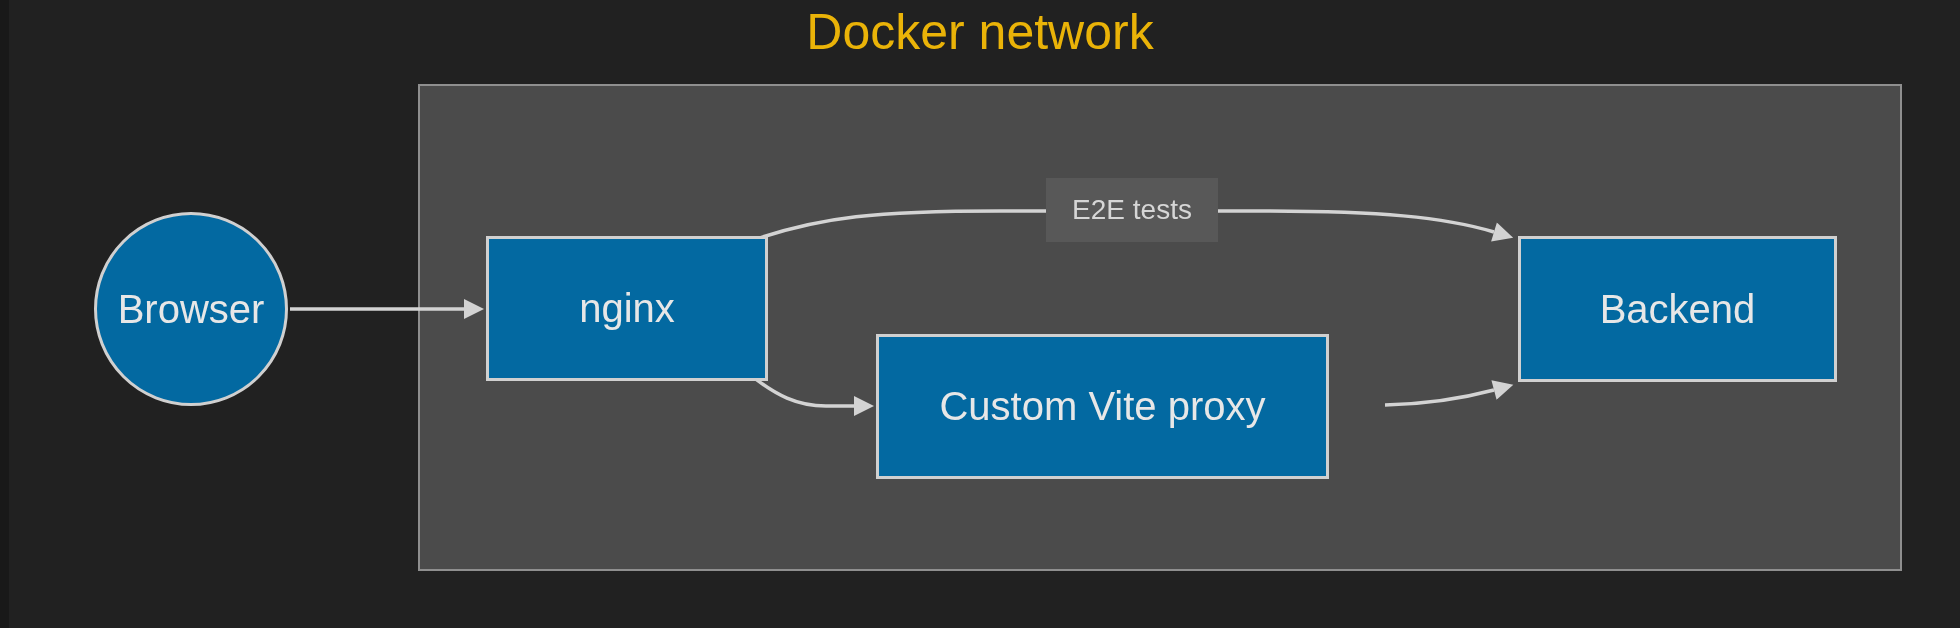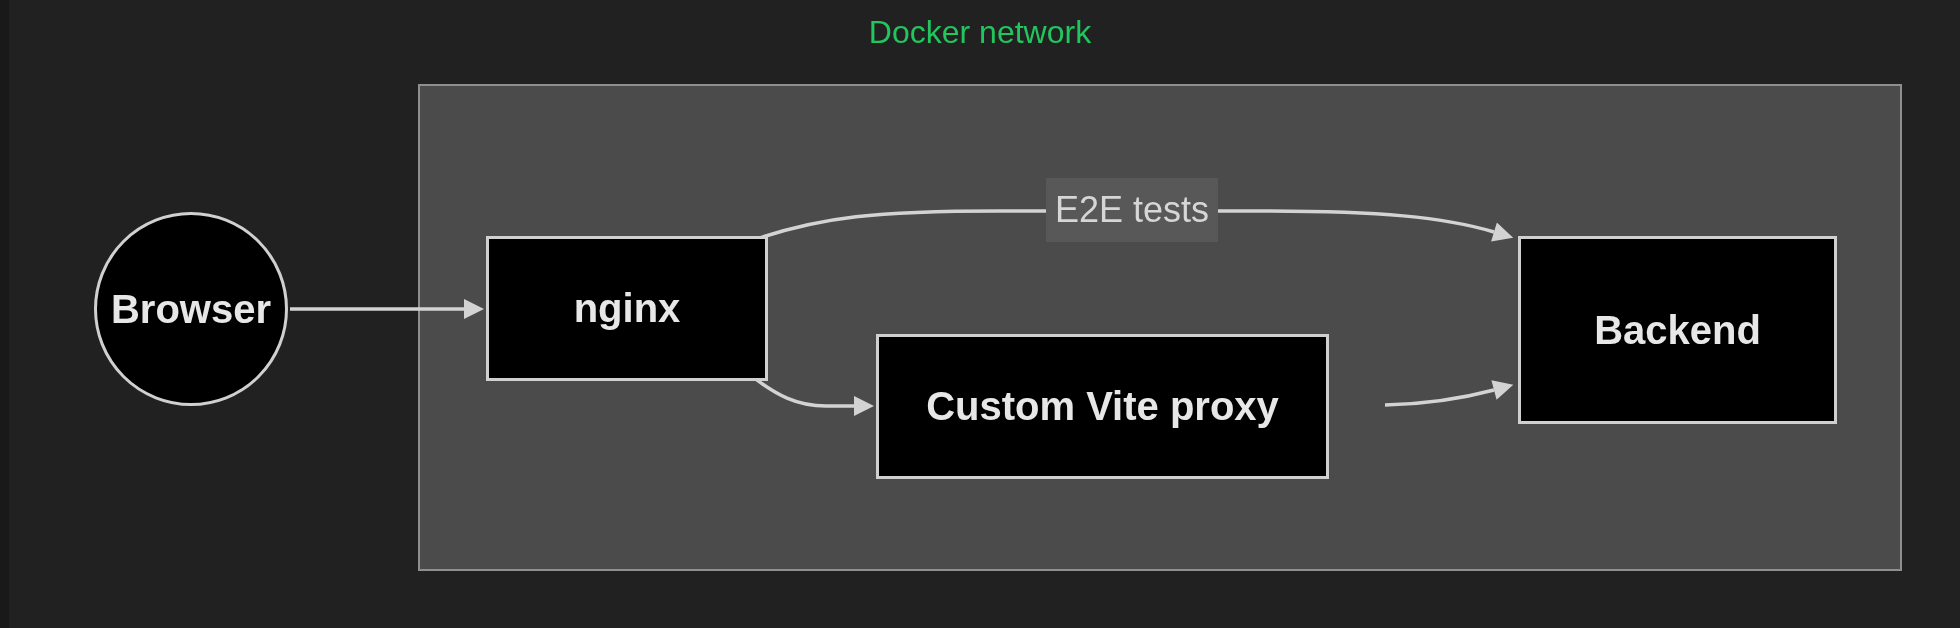--- a/index.html
+++ b/index.html
@@ -7,37 +7,37 @@
     position:relative;width:1960px;height:628px;background:#212121;
     font-family:"Liberation Sans",sans-serif;overflow:hidden;
   }
   .window-strip{position:absolute;left:0;top:0;width:9px;height:628px;background:#191919;}
   .cluster{
     position:absolute;left:418px;top:84px;width:1484px;height:487px;
     background:#4b4b4b;border:2px solid #8f8f8f;box-sizing:border-box;z-index:1;
   }
   .cluster-title{
     position:absolute;left:0;right:0;top:8px;text-align:center;
-    font-size:32px;line-height:48px;color:#22c55e;z-index:2;
+    font-size:50px;line-height:48px;color:#eab308;z-index:2;
   }
   .edges{position:absolute;left:0;top:0;width:1960px;height:628px;z-index:2;}
   .edge-label{
     position:absolute;left:1046px;top:178px;width:172px;height:64px;
-    background:#585858;color:#d6d6d6;font-size:36px;
+    background:#585858;color:#d6d6d6;font-size:28px;
     display:flex;align-items:center;justify-content:center;z-index:2;
   }
   .node{
-    position:absolute;background:#000000;border:3px solid #d0d0d0;box-sizing:border-box;
+    position:absolute;background:#0369a1;border:3px solid #d0d0d0;box-sizing:border-box;
     display:flex;align-items:center;justify-content:center;
-    color:#e7e7e7;font-size:40px;z-index:3;text-align:center;font-weight:bold;
+    color:#e7e7e7;font-size:40px;z-index:3;text-align:center;
   }
   .node-browser{left:94px;top:212px;width:194px;height:194px;border-radius:50%;}
   .node-nginx{left:486px;top:236px;width:282px;height:145px;}
   .node-vite{left:876px;top:334px;width:453px;height:145px;}
-  .node-backend{left:1518px;top:236px;width:319px;height:188px;}
+  .node-backend{left:1518px;top:236px;width:319px;height:146px;}
 </style>
 </head>
 <body>
 
 <div class="stage">
 
   <div class="window-strip"></div>
 
   <div class="cluster"></div>
   <div class="cluster-title">Docker network</div>

